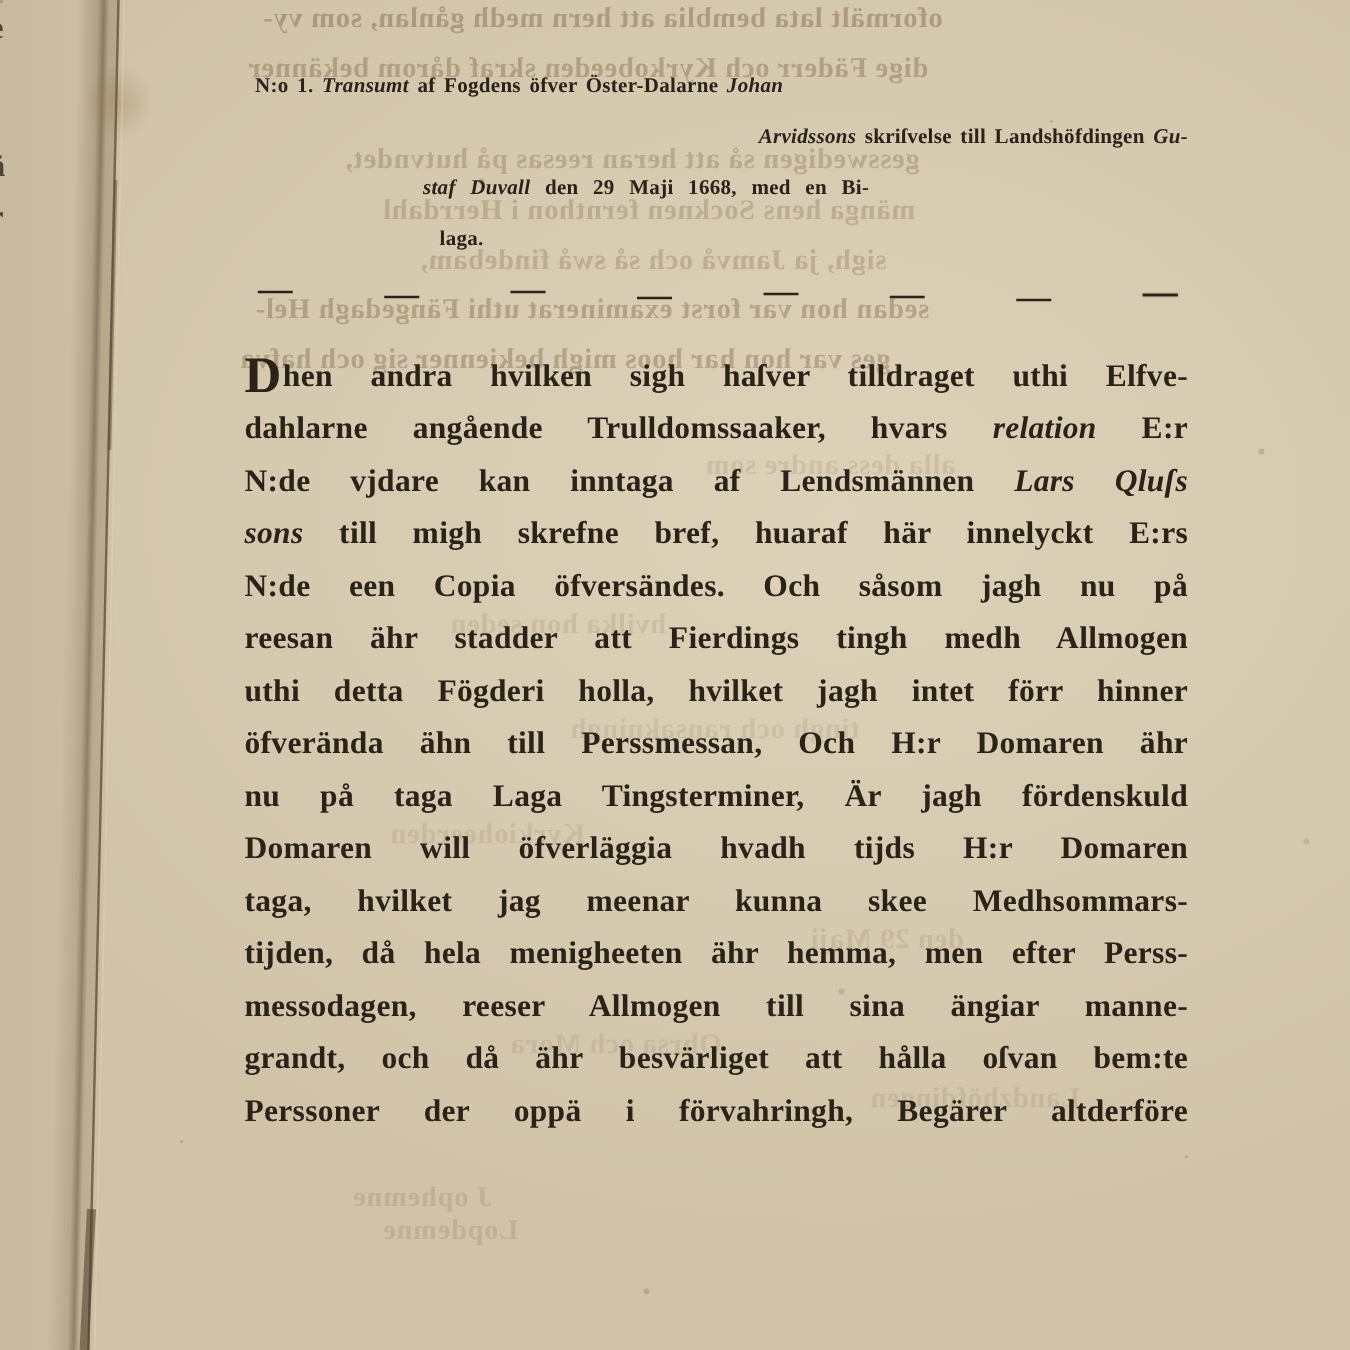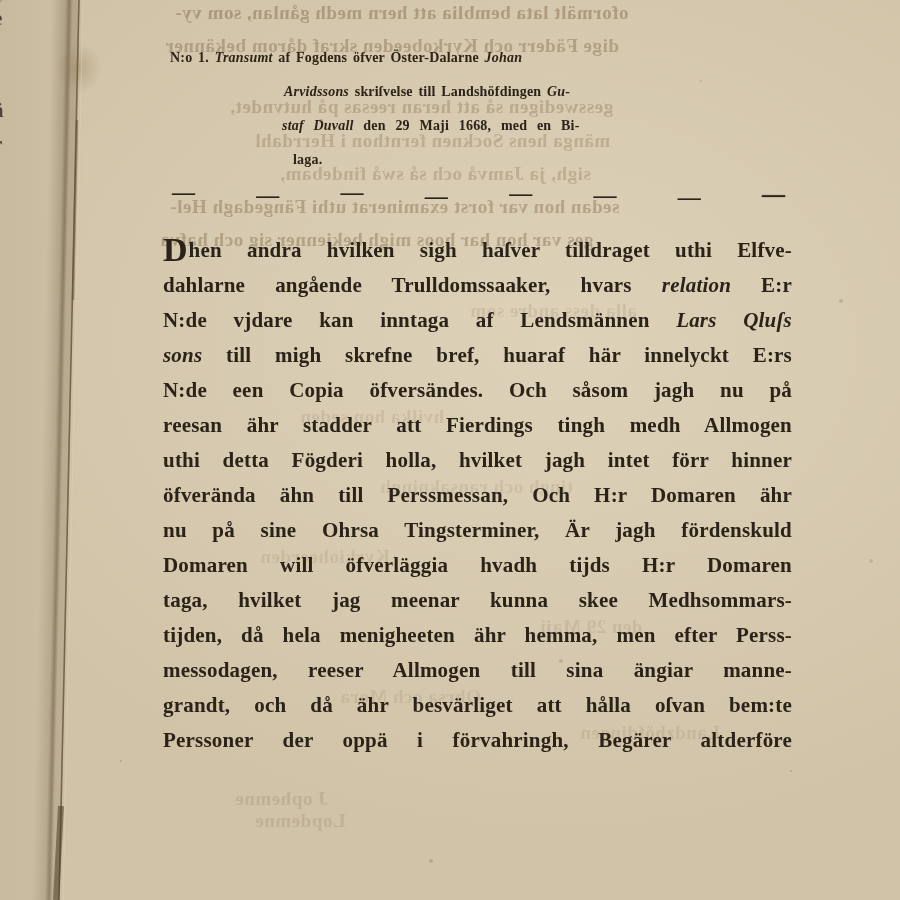--- a/index.html
+++ b/index.html
@@ -43,21 +43,21 @@
   
   .edge-glyphs span{
     position:absolute; left:-7px; display:block; font-weight:bold; font-size:21px;
     color:#3a3126; opacity:.85;
   }
   
   .heading{
     position:absolute; left:170px; top:41px; width:622px; z-index:3;
     font-size:14px; line-height:34px; font-weight:bold; letter-spacing:.2px; word-spacing:2px;
   }
-  .heading .tline:nth-child(2){padding-left:114px;}
+  .heading .tline:nth-child(2){padding-left:114px;text-align:right;}
   .heading .tline:nth-child(3){padding-left:112px; word-spacing:6px;}
   .heading .tline:nth-child(4){padding-left:123px;}
   .dash-row{
     position:absolute; left:172px; top:180px; width:612px; z-index:3;
     display:flex; justify-content:space-between;
     font-size:23px; font-weight:bold; letter-spacing:-1px;
   }
   .dash-row span{display:block;}
   .dash-row span:nth-child(2){transform:translateY(3px);}
   .dash-row span:nth-child(4){transform:translateY(4px);}
@@ -136,21 +136,21 @@
 
   <div class="bodytext">
       <div class="tline"><span class="dropcap">D</span><span>hen andra hvilken sigh haſver tilldraget uthi Elfve-</span></div>
       <div class="tline"><span>dahlarne angående Trulldomssaaker, hvars </span><span class="it">relation</span><span> E:r</span></div>
       <div class="tline"><span>N:de vjdare kan inntaga af Lendsmännen </span><span class="it">Lars Qluſs</span></div>
       <div class="tline"><span class="it">sons</span><span> till migh skrefne bref, huaraf här innelyckt E:rs</span></div>
       <div class="tline"><span>N:de een Copia öfversändes. Och såsom jagh nu på</span></div>
       <div class="tline"><span>reesan ähr stadder att Fierdings tingh medh Allmogen</span></div>
       <div class="tline"><span>uthi detta Fögderi holla, hvilket jagh intet förr hinner</span></div>
       <div class="tline"><span>öfverända ähn till Perssmessan, Och H:r Domaren ähr</span></div>
-      <div class="tline"><span>nu på sine Ohrsa Tingsterminer, Är jagh fördenskuld</span></div>
+      <div class="tline"><span>nu på taga Laga Tingsterminer, Är jagh fördenskuld</span></div>
       <div class="tline"><span>Domaren will öfverläggia hvadh tijds H:r Domaren</span></div>
       <div class="tline"><span>taga, hvilket jag meenar kunna skee Medhsommars-</span></div>
       <div class="tline"><span>tijden, då hela menigheeten ähr hemma, men efter Perss-</span></div>
       <div class="tline"><span>messodagen, reeser Allmogen till sina ängiar manne-</span></div>
       <div class="tline"><span>grandt, och då ähr besvärliget att hålla oſvan bem:te</span></div>
       <div class="tline"><span>Perssoner der oppä i förvahringh, Begärer altderföre</span></div>
     </div>
 
 </div>
 

